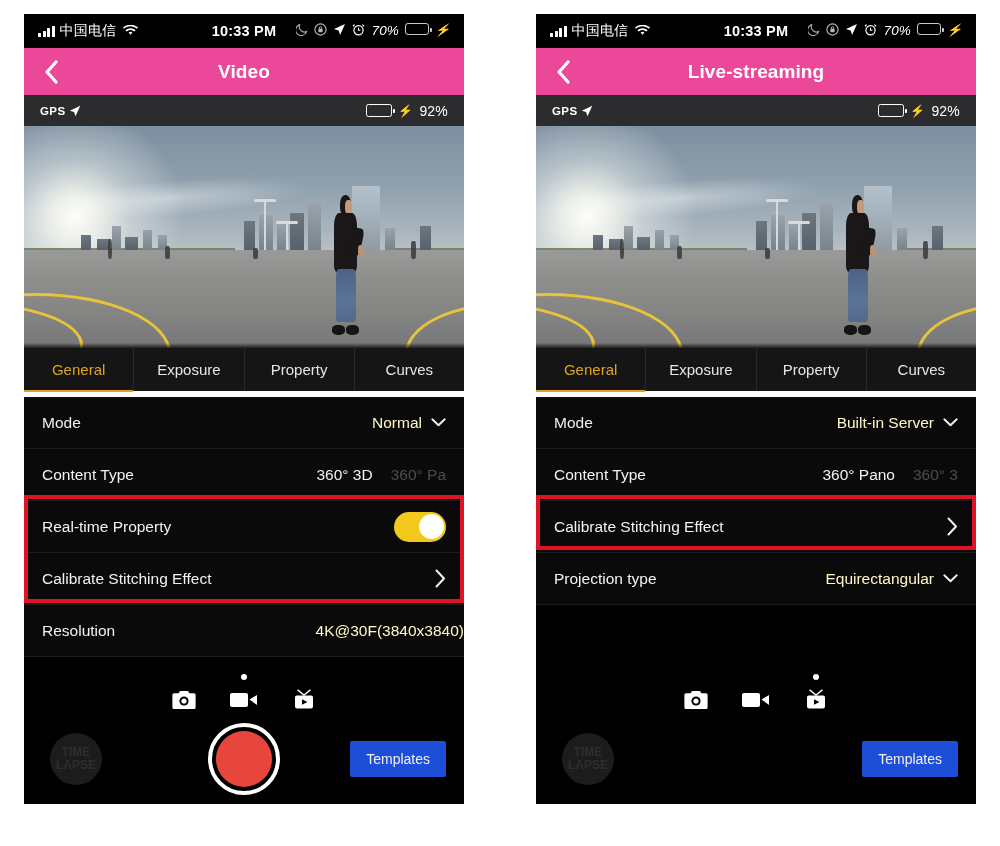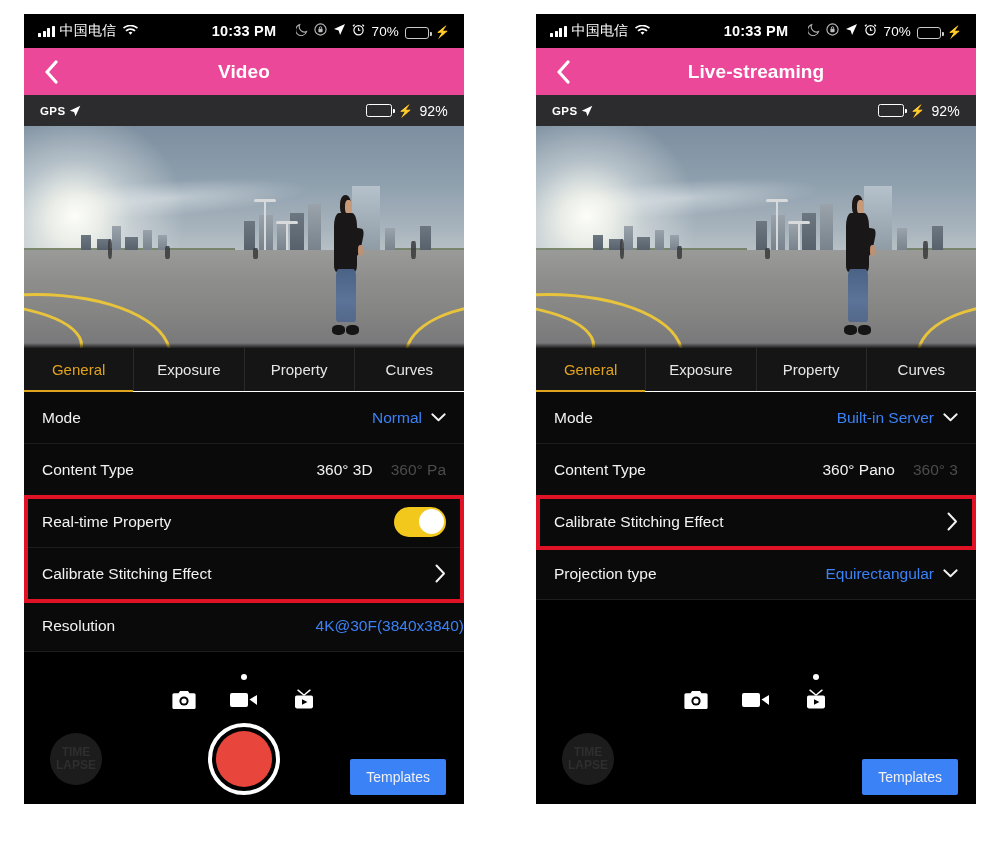--- a/index.html
+++ b/index.html
@@ -50,23 +50,23 @@
   .wifi-ic { margin-left: 2px; }
   .sb-time {
     position: absolute; left: 0; right: 0;
     text-align: center;
     font-size: 14.5px; font-weight: bold; color: #fff;
     letter-spacing: .2px;
     pointer-events: none;
   }
   .sb-right {
     margin-left: auto;
-    display: flex; align-items: flex-end; gap: 6px;
+    display: flex; align-items: flex-start; gap: 6px;
     font-size: 13.5px; color: #fff;
-    position: relative; z-index: 2;
+    position: relative; z-index: 2; font-style: italic;
   }
   .batt-pct { font-size: 13.5px; letter-spacing: .2px; }
   .batt {
     width: 24px; height: 12px;
     border: 1.3px solid #c9c9c9; border-radius: 3px;
     position: relative; box-sizing: border-box;
     padding: 1px;
   }
   .batt::after {
     content:""; position: absolute; right: -3.5px; top: 3.5px;
@@ -192,21 +192,21 @@
   .prev-shadow {
     position:absolute; left:0; bottom:0; width:100%; height:5px;
     background: linear-gradient(180deg, rgba(0,0,0,0) 0%, rgba(0,0,0,.75) 100%);
   }
 
   
   .tabs {
     display: flex;
     height: 43px;
     background: #151516;
-    border-bottom: 1px solid #ffffff;
+    border-bottom: 6px solid #ffffff;
   }
   .tab {
     flex: 1;
     display: flex; align-items: center; justify-content: center;
     color: #e6e6e6;
     font-size: 15px;
     position: relative;
     cursor: pointer;
     border-right: 1px solid #2a2a2b;
   }
@@ -226,21 +226,21 @@
     padding: 0 18px;
     box-sizing: border-box;
     border-bottom: 1px solid #1d1d1e;
     position: relative;
     cursor: pointer;
   }
   .row-label { color:#f2f2f2; font-size: 15.5px; }
   .row-right {
     margin-left:auto;
     display:flex; align-items:center; gap: 9px;
-    color:#3b82f6; font-size: 15.5px;
+    color:#fef9c3; font-size: 15.5px;
   }
   .chev-down { display:inline-flex; }
   .chev-right { display:inline-flex; }
 
   
   .ctype-picker {
     margin-left:auto;
     display:flex; align-items:center; gap:18px;
     position:relative;
     overflow:hidden;
@@ -320,22 +320,22 @@
   }
   .timelapse {
     position:absolute; left: 26px; top: 64px;
     width: 52px; height: 52px; border-radius:50%;
     background:#1c1c1c;
     display:flex; flex-direction:column; align-items:center; justify-content:center;
     color:#2e2e2e; font-size:12px; font-weight:bold; line-height:13px;
     cursor:pointer;
   }
   .templates-btn {
-    position:absolute; right: 18px; top: 90px;
-    background:#3b82f6;
+    position:absolute; right: 18px; top: 72px;
+    background:#1d4ed8;
     color:#f0f0f0;
     font-size:14px;
     padding: 10px 16px;
     border-radius: 2px;
     cursor:pointer;
   }
 </style>
 </head>
 <body>
 

